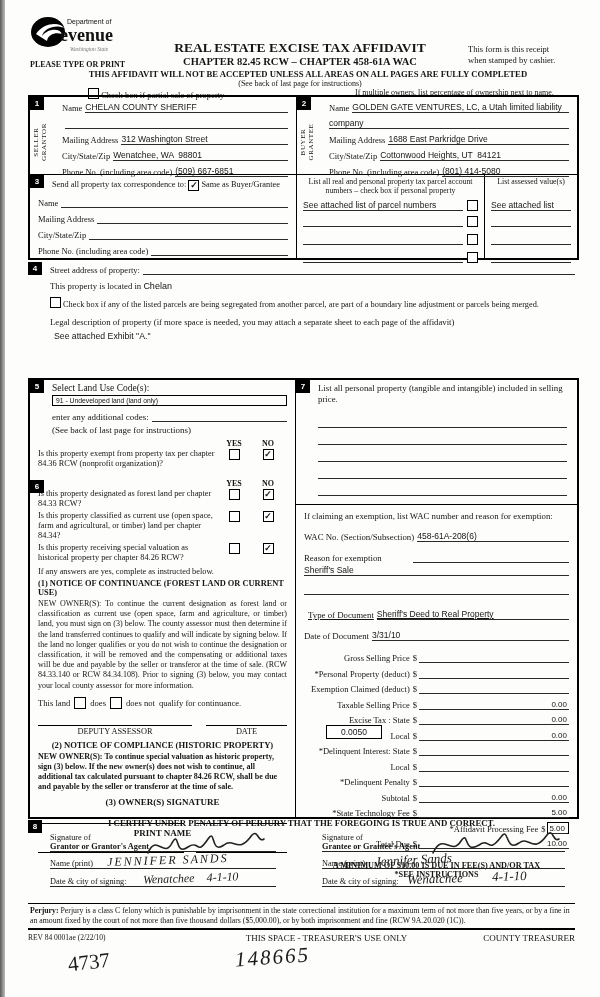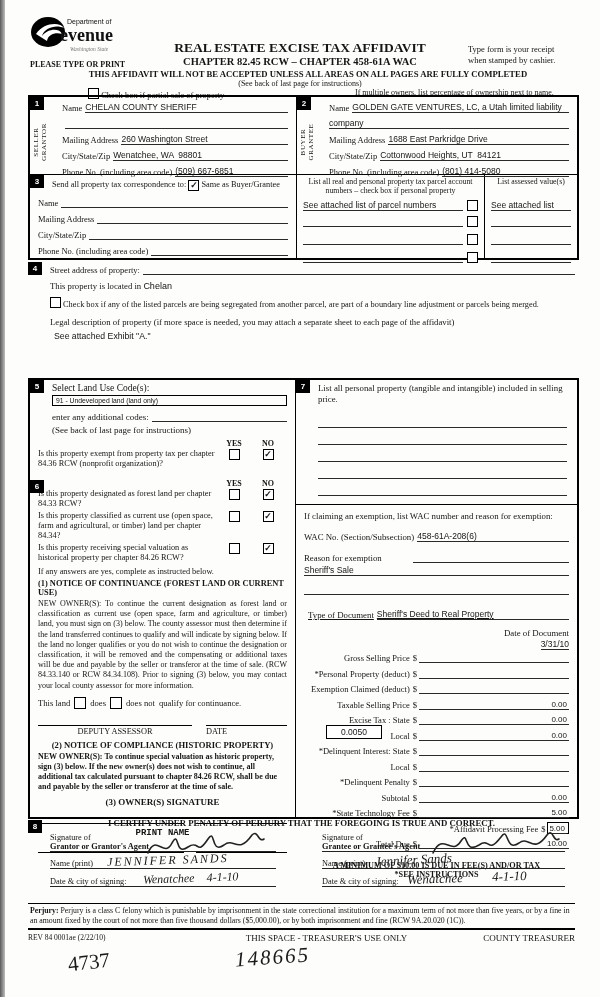--- a/index.html
+++ b/index.html
@@ -66,21 +66,21 @@
     </svg>
     <div class="sm" style="font-weight:bold;font-size:8px;">PLEASE TYPE OR PRINT</div>
   </div>
 
   <div style="position:absolute;left:130px;top:40px;width:340px;text-align:center;">
     <div class="bold" style="font-size:13.5px;">REAL ESTATE EXCISE TAX AFFIDAVIT</div>
     <div class="bold" style="font-size:10.5px;">CHAPTER 82.45 RCW – CHAPTER 458-61A WAC</div>
   </div>
 
   <div style="position:absolute;left:468px;top:44px;width:115px;font-size:8.5px;line-height:11px;">
-    <div>Type form is your receipt</div>
+    <div>This form is this receipt</div>
     <div>when stamped by cashier.</div>
   </div>
 
   <div class="bold ctr" style="position:absolute;left:8px;top:69px;width:600px;font-size:8.7px;">THIS AFFIDAVIT WILL NOT BE ACCEPTED UNLESS ALL AREAS ON ALL PAGES ARE FULLY COMPLETED</div>
   <div class="ctr" style="position:absolute;left:0;top:79px;width:600px;font-size:8px;">(See back of last page for instructions)</div>
 
   <div style="position:absolute;left:88px;top:88px;font-size:8.5px;">
     <span class="cb"></span>
     <span>Check box if partial sale of property</span>
   </div>
@@ -102,21 +102,21 @@
           <span class="uline">
               <span class="val">CHELAN COUNTY SHERIFF</span>
             </span>
           </div>
         <div class="frow">
             <span class="uline"></span>
           </div>
         <div class="frow">
             <span class="lbl">Mailing Address</span>
           <span class="uline">
-              <span class="val">260 Washington Street</span>
+              <span class="val">312 Washington Street</span>
             </span>
           </div>
         <div class="frow">
             <span class="lbl">City/State/Zip</span>
           <span class="uline">
               <span class="val pre">Wenatchee, WA  98801</span>
             </span>
           </div>
         <div class="frow">
             <span class="lbl">Phone No. (including area code)</span>
@@ -306,30 +306,30 @@
         <span class="cb" style="width:10px;height:10px;"></span>
         <span>does not</span>
         <span>qualify for continuance.</span>
       </div>
       <div style="display:flex;margin:16px 8px 0 8px;gap:14px;">
         <div style="flex:1.9;border-bottom:1.5px solid #000;"></div>
         <div style="flex:1;border-bottom:1.5px solid #000;"></div>
       </div>
       <div style="display:flex;margin:1px 8px 0 8px;gap:14px;font-size:8.3px;">
         <div style="flex:1.9;text-align:center;">DEPUTY ASSESSOR</div>
-        <div style="flex:1;text-align:left;">DATE</div>
+        <div style="flex:1;text-align:center;">DATE</div>
       </div>
       <div class="bold ctr" style="margin:4px 8px 0 8px;font-size:8.6px;">(2) NOTICE OF COMPLIANCE (HISTORIC PROPERTY)</div>
       <div class="para" style="text-align:left;font-weight:bold;">NEW OWNER(S): To continue special valuation as historic property, sign (3) below. If the new owner(s) does not wish to continue, all additional tax calculated pursuant to chapter 84.26 RCW, shall be due and payable by the seller or transferor at the time of sale.</div>
       <div class="bold ctr" style="margin:4px 8px 0 8px;font-size:9px;">(3)  OWNER(S) SIGNATURE</div>
       <div style="display:flex;margin:16px 8px 0 8px;gap:12px;">
         <div style="flex:1.6;border-bottom:1.5px solid #000;"></div>
         <div style="flex:1;border-bottom:1.5px solid #000;"></div>
       </div>
-      <div class="bold ctr" style="margin:4px 8px 0 8px;font-size:9px;font-family:Liberation Mono, monospace;">PRINT NAME</div>
+      <div class="bold ctr" style="margin:4px 8px 0 8px;font-size:9px;">PRINT NAME</div>
       <div style="display:flex;margin:14px 8px 0 8px;gap:12px;">
         <div style="flex:1.6;border-bottom:1.5px solid #000;"></div>
         <div style="flex:1;border-bottom:1.5px solid #000;"></div>
       </div>
     </div>
 
     <div class="colR">
       <div class="badge" style="left:0;top:0;">7</div>
       <div style="margin:3px 10px 0 22px;font-size:8.8px;line-height:11px;">
         <div>List all  personal property (tangible and intangible) included in selling</div>
@@ -371,21 +371,21 @@
       <div class="frow" style="margin:6px 8px 0 8px;">
           <span class="uline" style="margin-left:0;"></span>
         </div>
 
       <div class="frow" style="margin:12px 8px 0 12px;font-size:8.8px;text-decoration:underline;">
         <span>Type of Document</span>
         <span class="uline">
             <span class="val">Sheriff's Deed to Real Property</span>
           </span>
       </div>
-      <div class="frow" style="margin:8px 8px 0 8px;font-size:8.8px;flex-direction:column;">
+      <div class="frow" style="margin:8px 8px 0 8px;font-size:8.8px;">
         <span>Date of Document</span>
         <span class="uline">
             <span class="val">3/31/10</span>
           </span>
       </div>
 
       <div style="margin-top:10px;">
         <div class="mrow">
             <span>Gross Selling Price</span>
             <span class="dollar">$</span>

